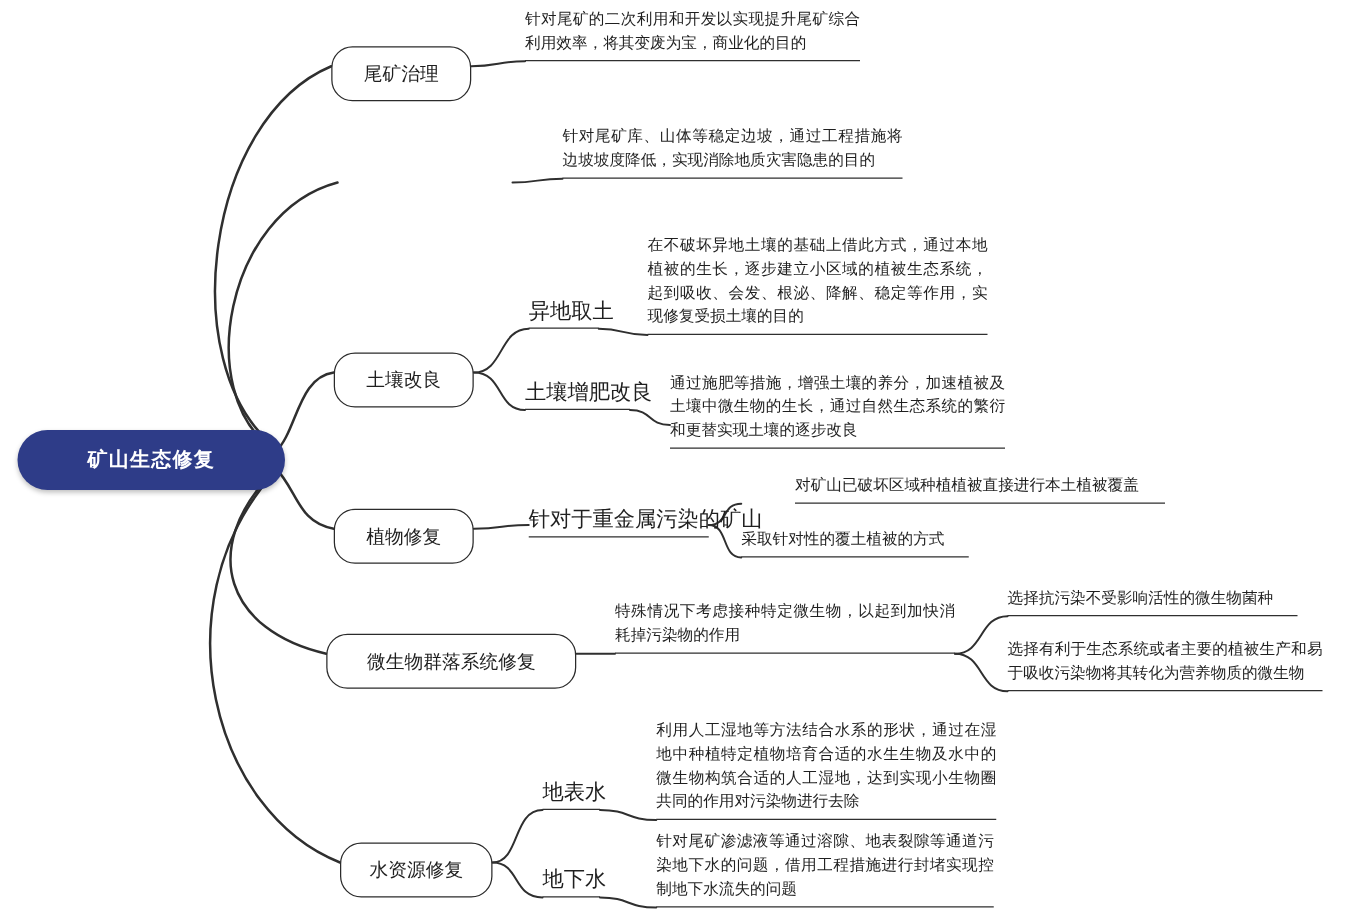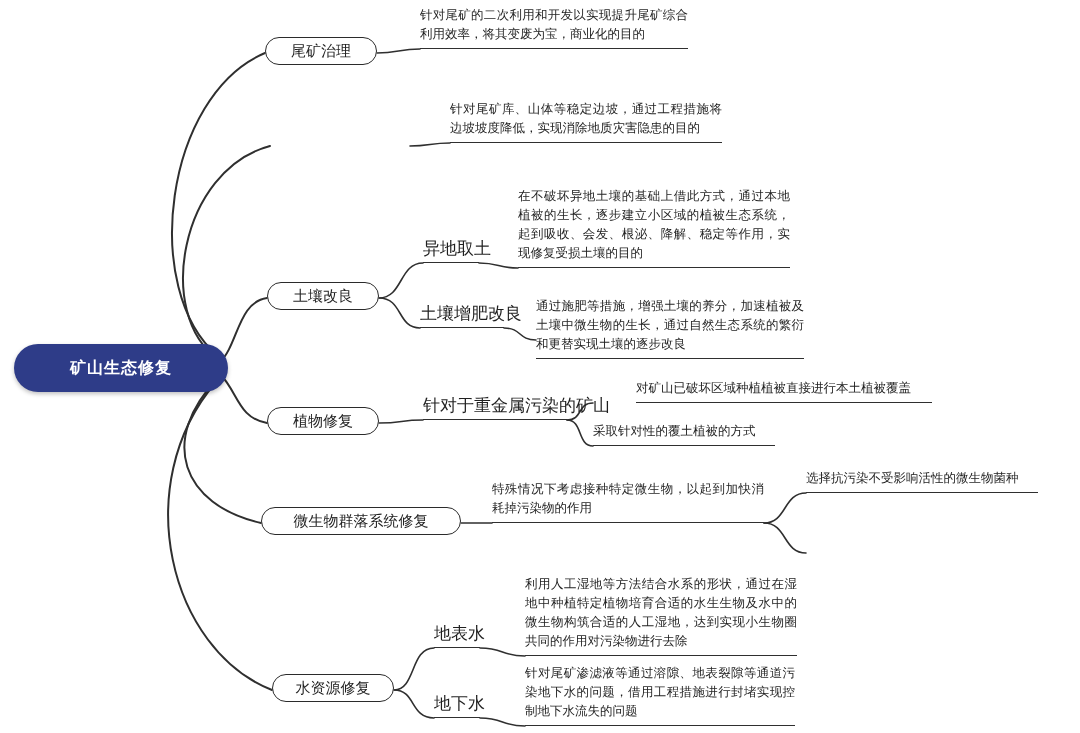--- a/index.html
+++ b/index.html
@@ -29,21 +29,21 @@
   }
   .pill {
     position: absolute;
     display: flex; align-items: center; justify-content: center;
     background: var(--color-node_bg, #ffffff);
     border: 1.8px solid var(--color-node_border, #2b2b2b);
     border-radius: 17px;
     font-size: 15px;
     color: var(--color-text, #1f1f1f);
     box-sizing: border-box;
-    height: 28px;
+    height: 44px;
     white-space: nowrap;
   }
   .note {
     position: absolute;
     font-size: 12.5px;
     line-height: 19px;
     text-align: justify;
     padding-bottom: 4px;
     border-bottom: 1.6px solid var(--color-line, #2f2f2f);
     box-sizing: border-box;
@@ -100,25 +100,26 @@
 
   <div class="note" style="left:420px; bottom:684px; width:268px;">针对尾矿的二次利用和开发以实现提升尾矿综合利用效率，将其变废为宝，商业化的目的</div>
 
   <div class="note" style="left:450px; bottom:590px; width:272px;">针对尾矿库、山体等稳定边坡，通过工程措施将边坡坡度降低，实现消除地质灾害隐患的目的</div>
 
   <div class="mini-label" style="left:423px; bottom:470px; width:56px;">异地取土</div>
   <div class="note" style="left:518px; bottom:465px; width:272px;">在不破坏异地土壤的基础上借此方式，通过本地植被的生长，逐步建立小区域的植被生态系统，起到吸收、会发、根泌、降解、稳定等作用，实现修复受损土壤的目的</div>
   <div class="mini-label" style="left:420px; bottom:405px; width:84px;">土壤增肥改良</div>
   <div class="note" style="left:536px; bottom:374px; width:268px;">通过施肥等措施，增强土壤的养分，加速植被及土壤中微生物的生长，通过自然生态系统的繁衍和更替实现土壤的逐步改良</div>
 
-  <div class="mini-label" style="left:423px; bottom:313px; width:144px;">针对于重金属污染的矿山</div>
+  <div class="mini-label" style="left:423px; bottom:303px; width:144px;">针对于重金属污染的矿山</div>
   <div class="note" style="left:593px; bottom:330px; width:296px;margin-left:43px;">对矿山已破坏区域种植植被直接进行本土植被覆盖</div>
   <div class="note" style="left:593px; bottom:287px; width:182px;">采取针对性的覆土植被的方式</div>
 
   <div class="note" style="left:492px; bottom:210px; width:272px;">特殊情况下考虑接种特定微生物，以起到加快消耗掉污染物的作用</div>
   <div class="note" style="left:806px; bottom:240px; width:232px;">选择抗污染不受影响活性的微生物菌种</div>
+  <div class="note" style="left:806px; bottom:180px; width:252px;">选择有利于生态系统或者主要的植被生产和易于吸收污染物将其转化为营养物质的微生物</div>
 
   <div class="mini-label" style="left:434px; bottom:85px; width:46px;">地表水</div>
   <div class="note" style="left:525px; bottom:77px; width:272px;">利用人工湿地等方法结合水系的形状，通过在湿地中种植特定植物培育合适的水生生物及水中的微生物构筑合适的人工湿地，达到实现小生物圈共同的作用对污染物进行去除</div>
   <div class="mini-label" style="left:434px; bottom:15px; width:46px;">地下水</div>
   <div class="note" style="left:525px; bottom:7px; width:270px;">针对尾矿渗滤液等通过溶隙、地表裂隙等通道污染地下水的问题，借用工程措施进行封堵实现控制地下水流失的问题</div>
 
 </div>
 
 </body></html>

